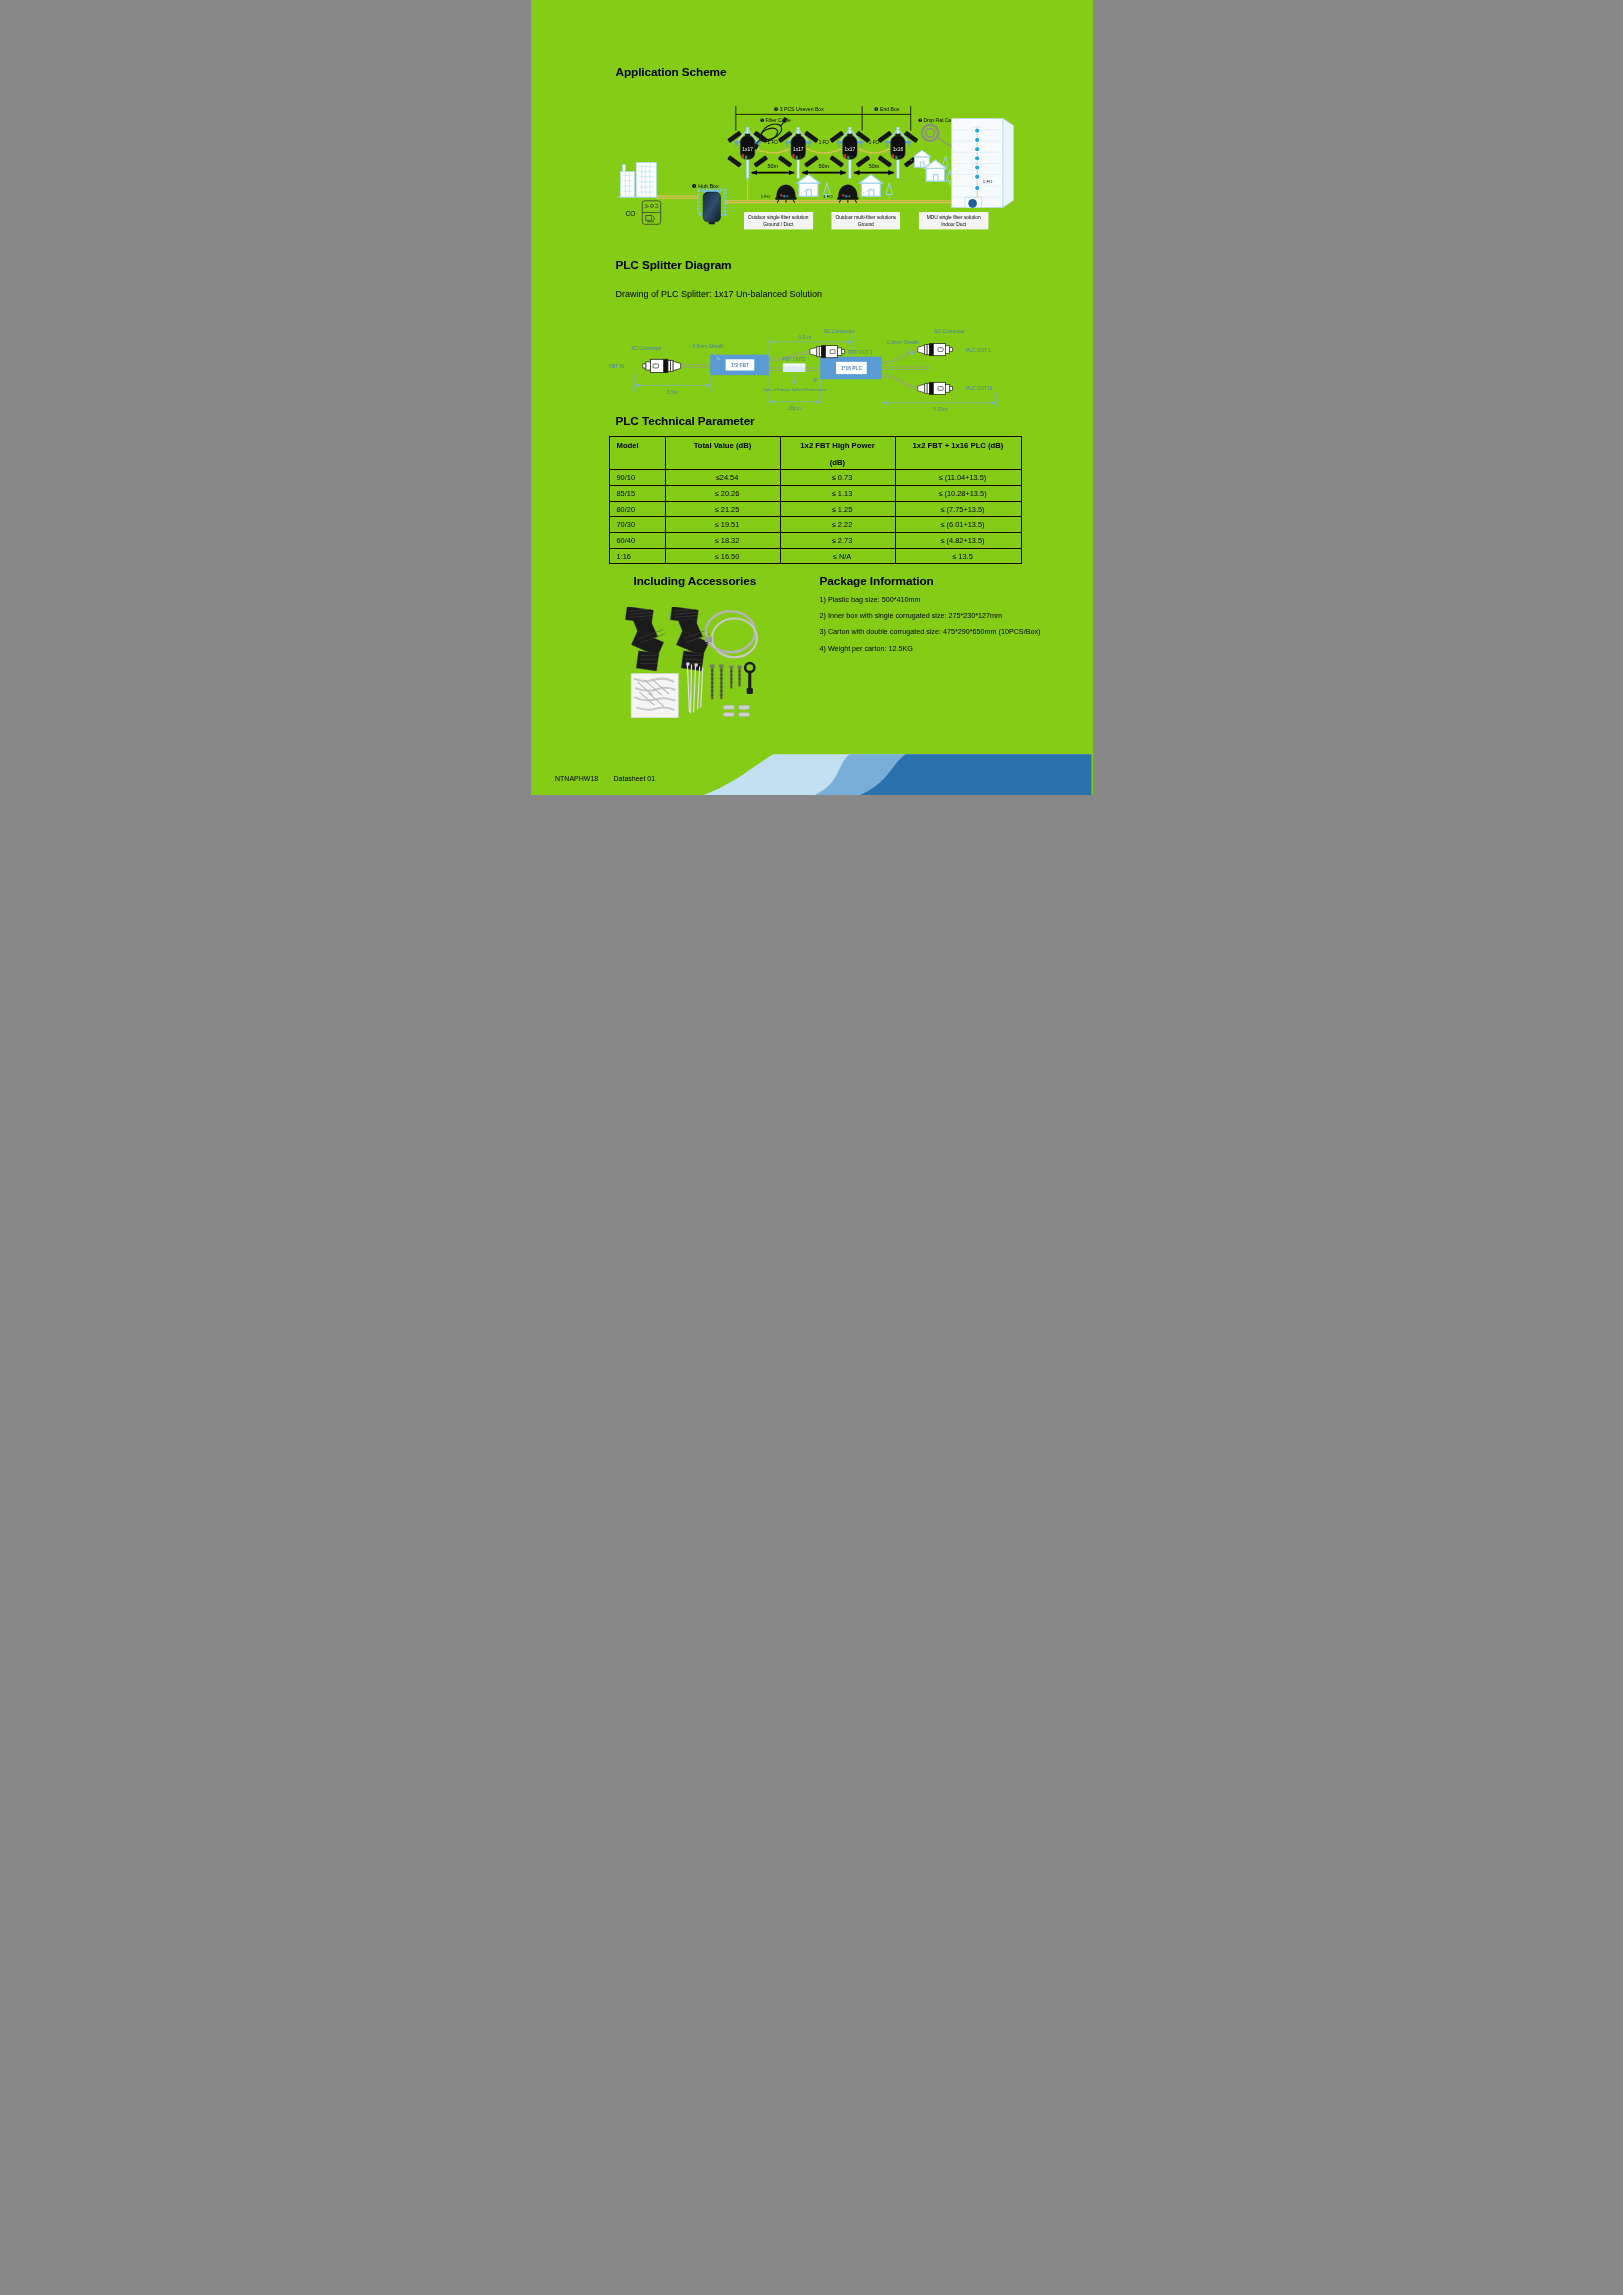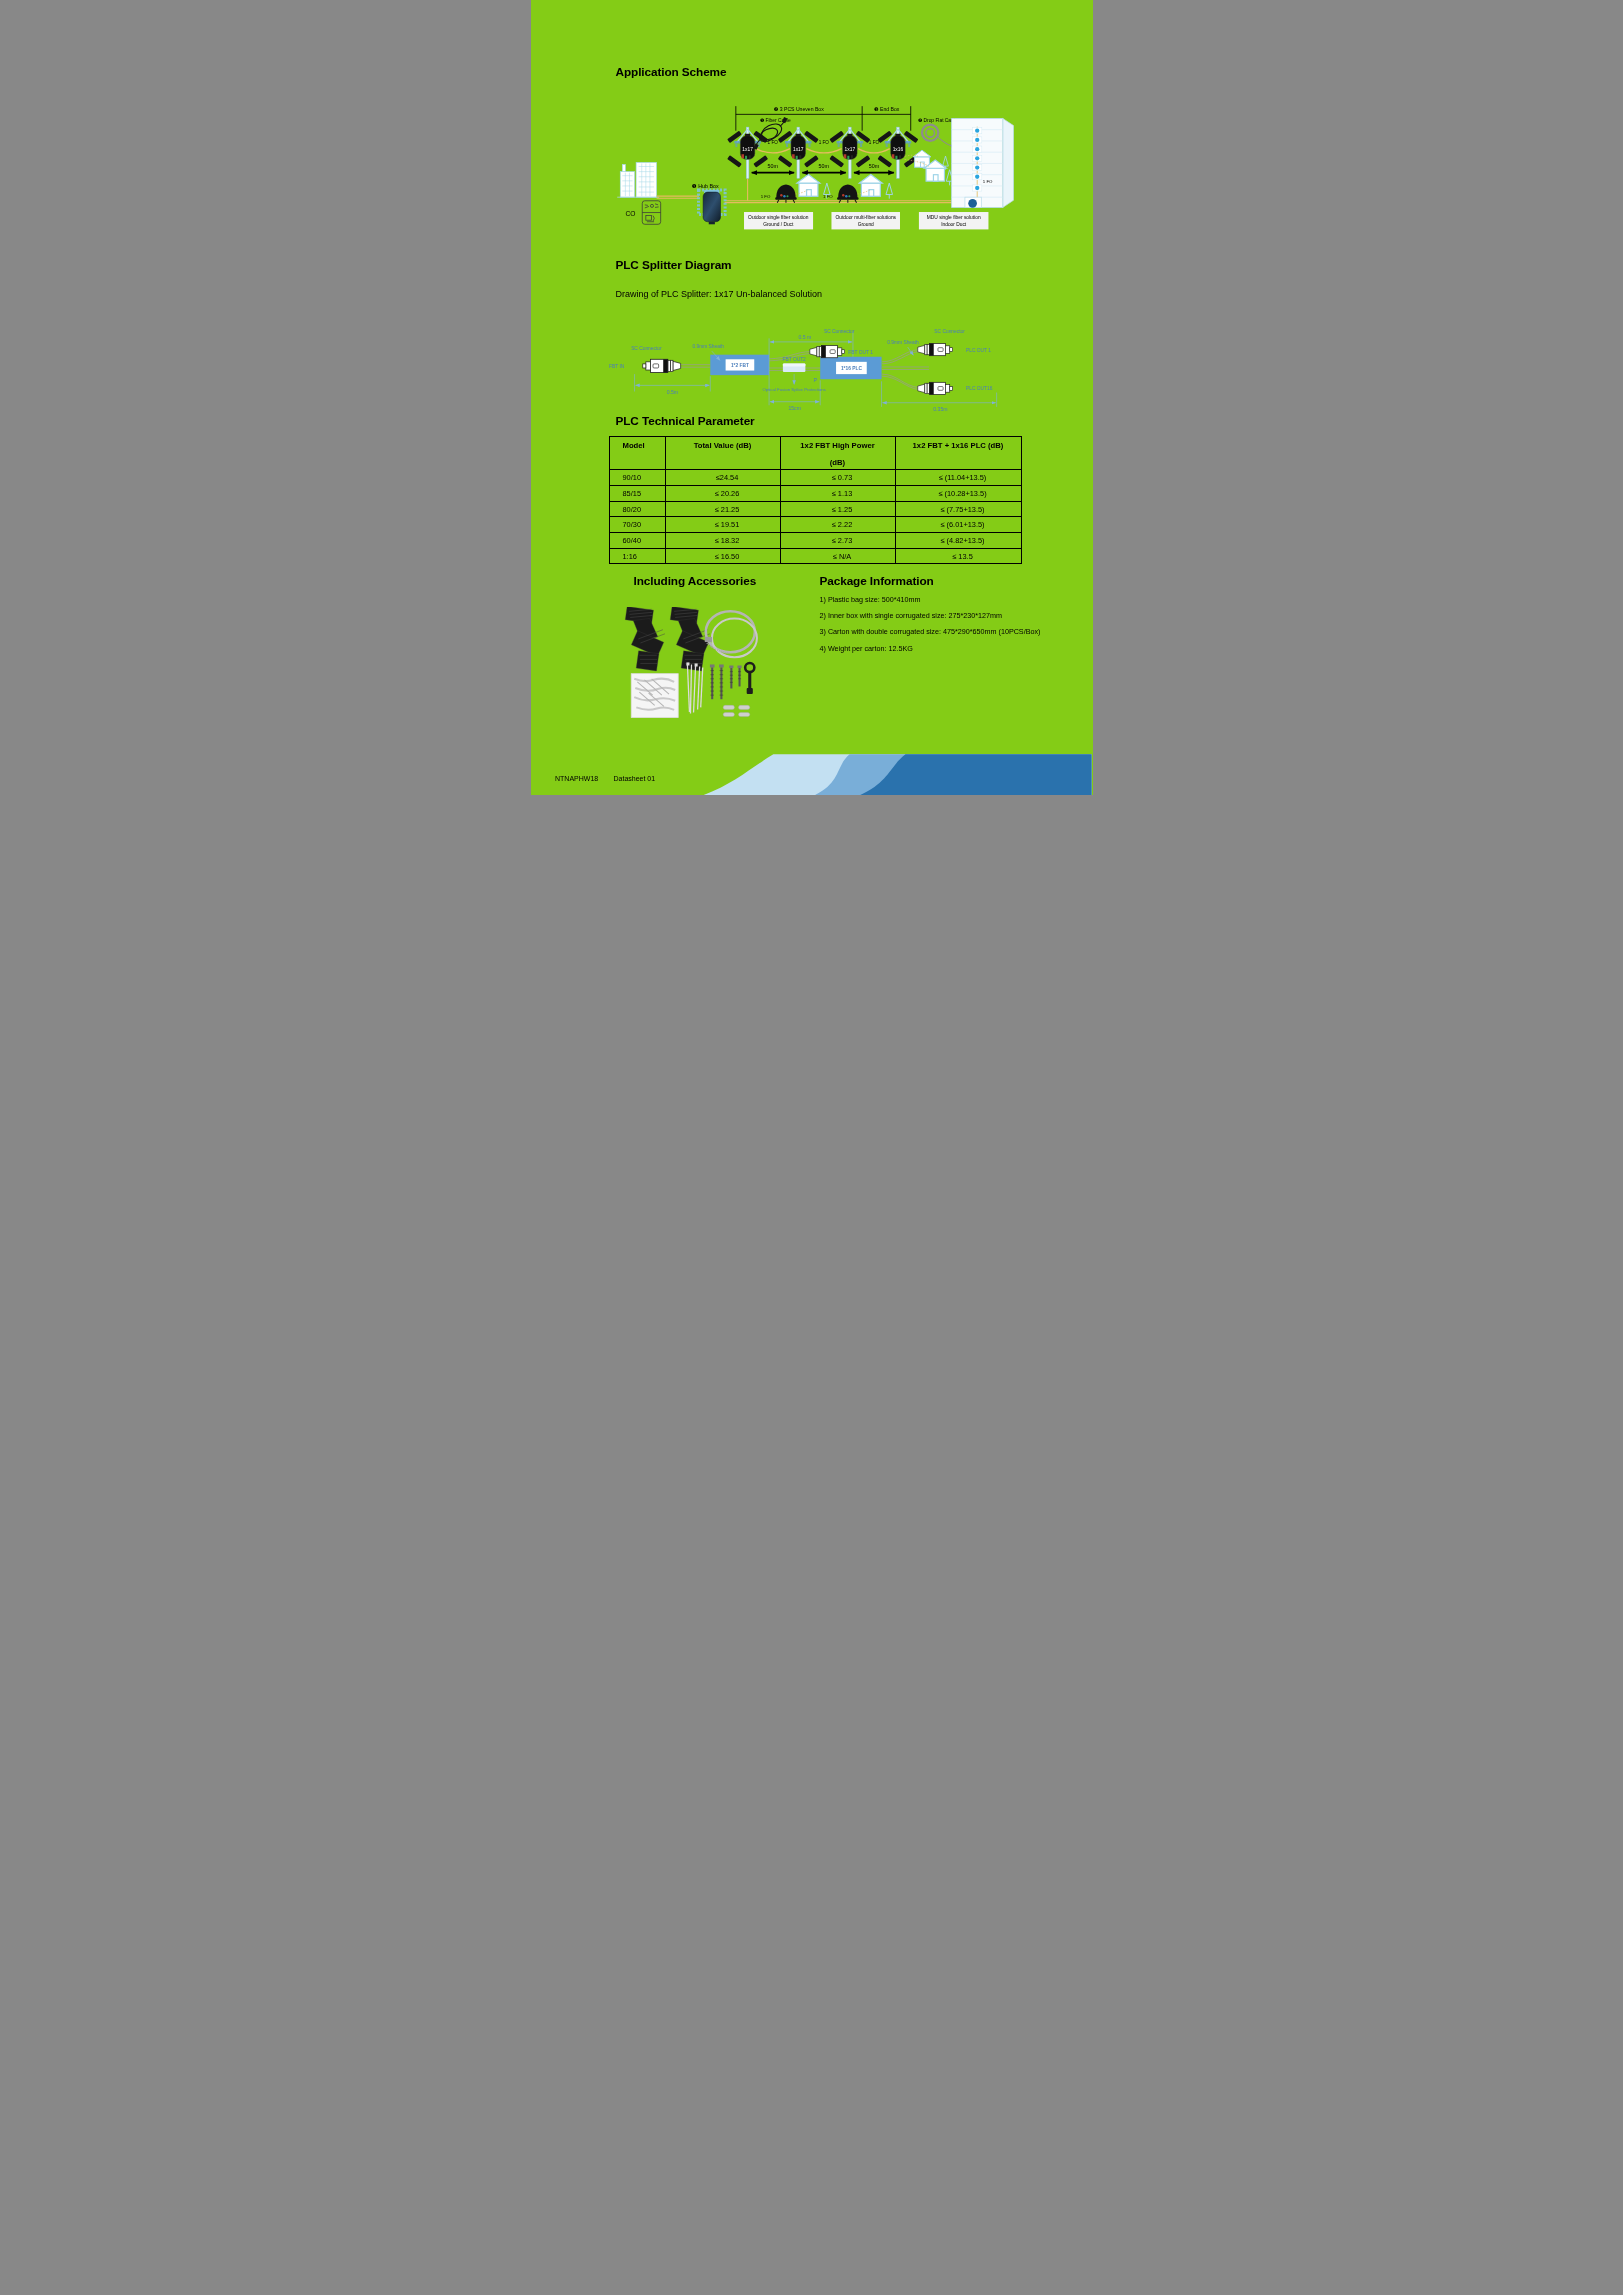--- a/index.html
+++ b/index.html
@@ -14,21 +14,21 @@
   table.params{
     position:absolute;left:78px;top:436px;width:412px;border-collapse:collapse;
     table-layout:fixed;font-size:7.4px;
   }
   table.params th,table.params td{
     border-left:0.5px solid #000;border-right:0.5px solid #000;
     border-top:1.5px solid #000;border-bottom:1.5px solid #000;
     text-align:center;vertical-align:middle;padding:2px 2px;
   }
   table.params th{font-size:7.7px;font-weight:bold;vertical-align:top;padding-top:4.1px;height:25.6px;}
-  table.params .c-model{text-align:left;padding-left:13px;}
+  table.params .c-model{text-align:left;padding-left:7px;}
   table.params td{height:10.7px;padding-left:11px;}
   table.params .hline2{margin-top:8.2px;}
   
   .pkg-list{position:absolute;left:289px;top:595px;display:flex;flex-direction:column;gap:7.2px;font-size:7.2px;}
   
   .footer-text{position:absolute;left:24.5px;top:775px;font-size:7px;display:flex;gap:15.3px;}
   .abs{position:absolute;}
 </style>
 </head>
 <body>

